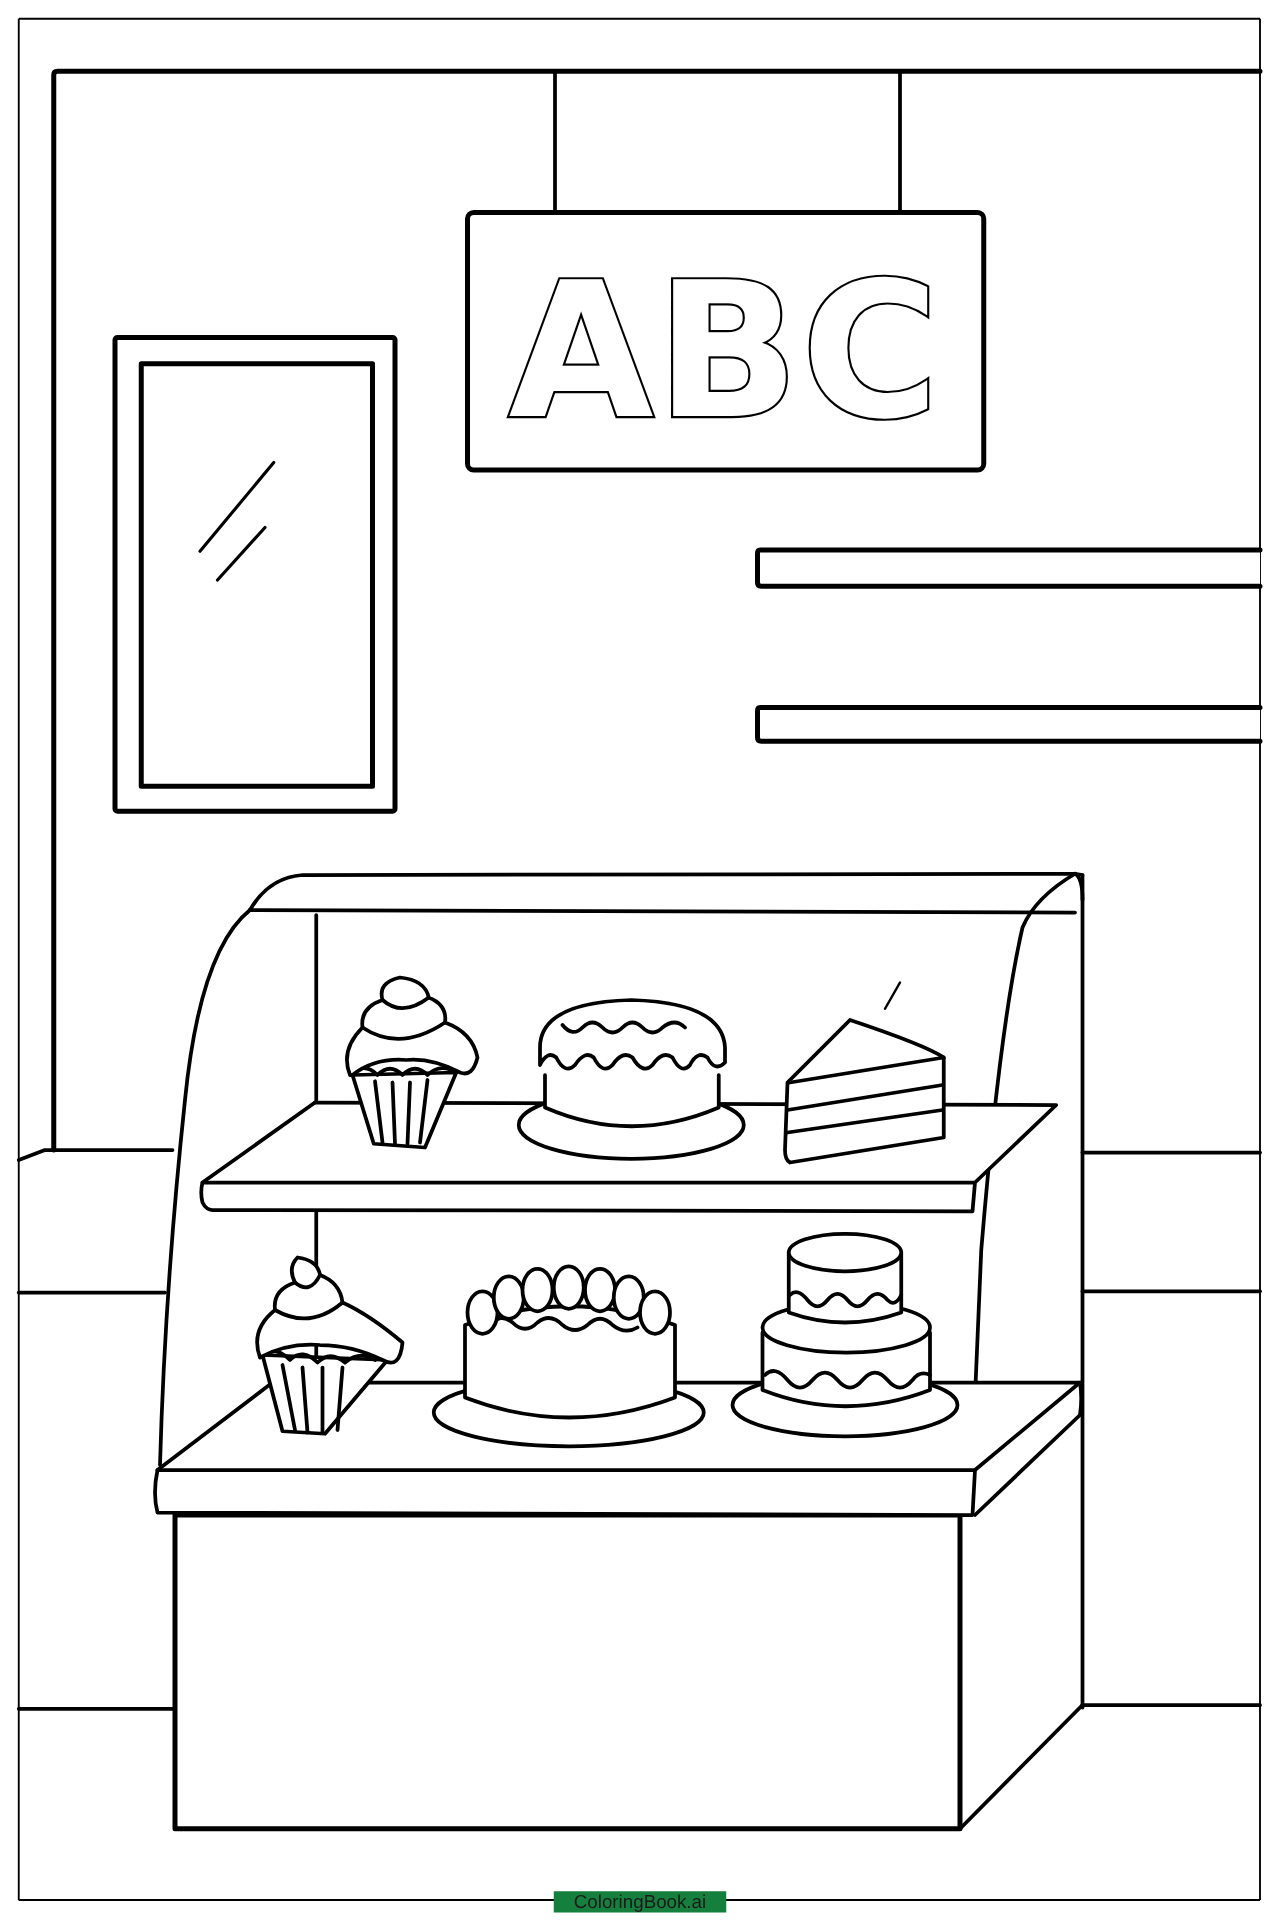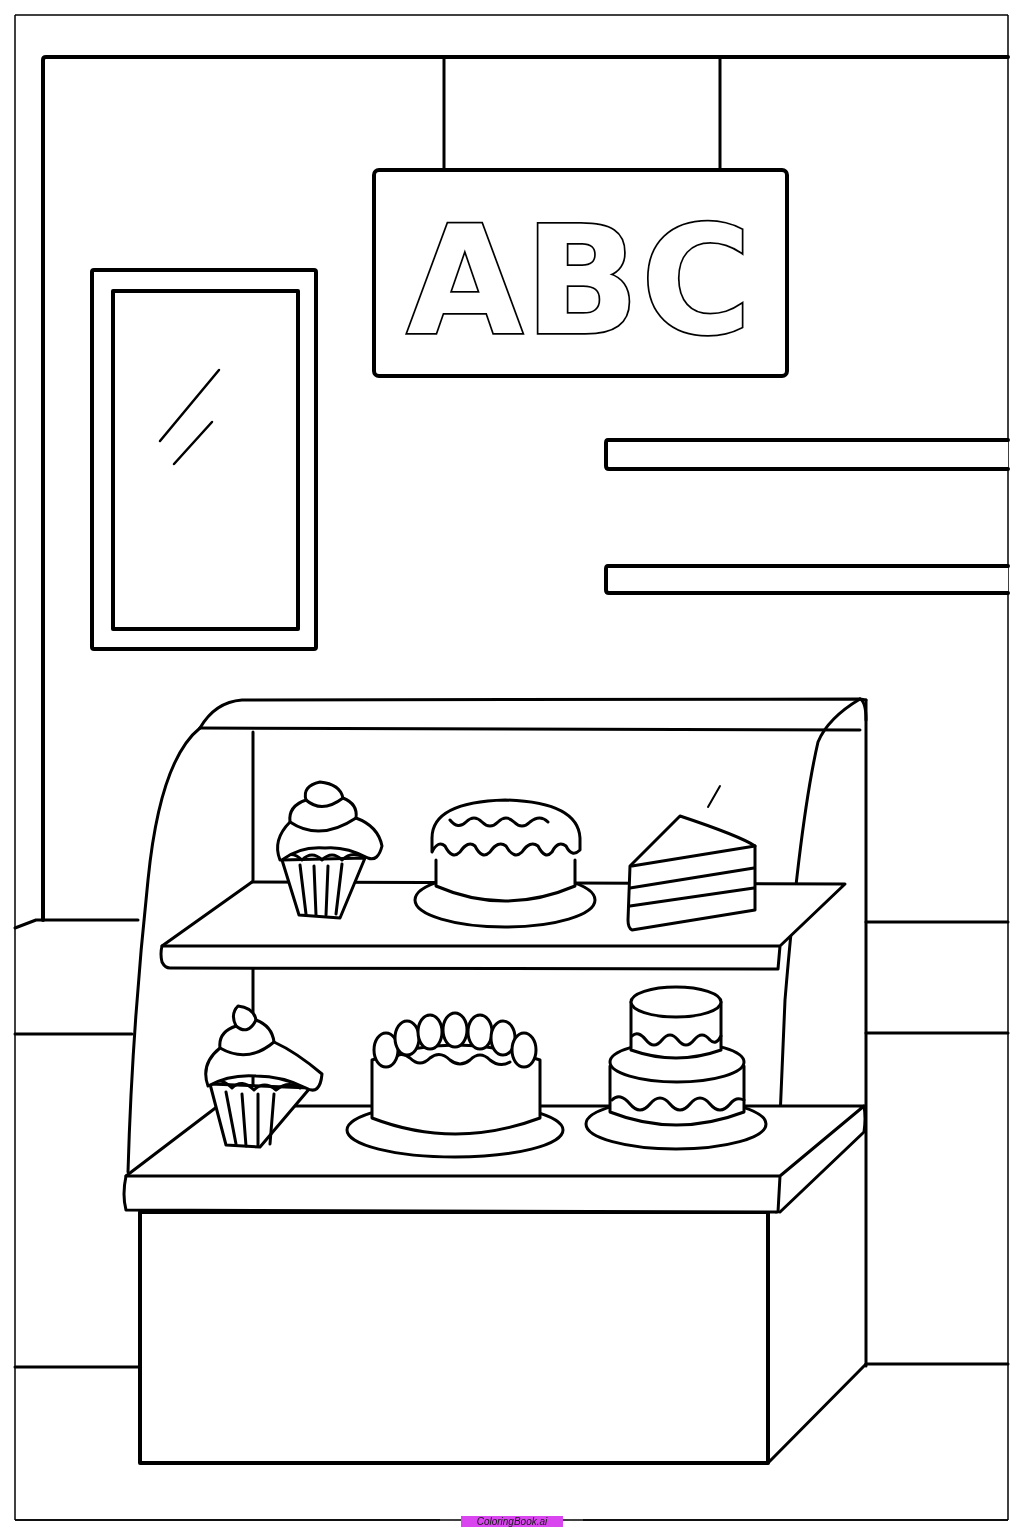--- a/index.html
+++ b/index.html
@@ -18,27 +18,26 @@
       paint-order: stroke;
       letter-spacing: 2px;
     }
     .footer {
       position: absolute;
       left: 0; top: 1508px; width: 1024px; height: 26px;
       display: flex; align-items: center; justify-content: center;
     }
     .footer-label {
       font-family: "Liberation Sans", sans-serif;
-      font-size: 10px;
+      font-size: 15px;
       color: #1a1a1a;
-      background: #d946ef;
+      background: #15803d;
       padding: 0 16px;
       position: relative;
       z-index: 2;
-      font-style: italic;
     }
   </style>
 </head>
 <body>
 
 <svg id="scene" viewBox="0 0 1024 1536" xmlns="http://www.w3.org/2000/svg">
 
   <g>
     <line class="thin" x1="15" y1="15" x2="1008" y2="15"></line>
     <line class="thin" x1="15" y1="15" x2="15" y2="1520"></line>

